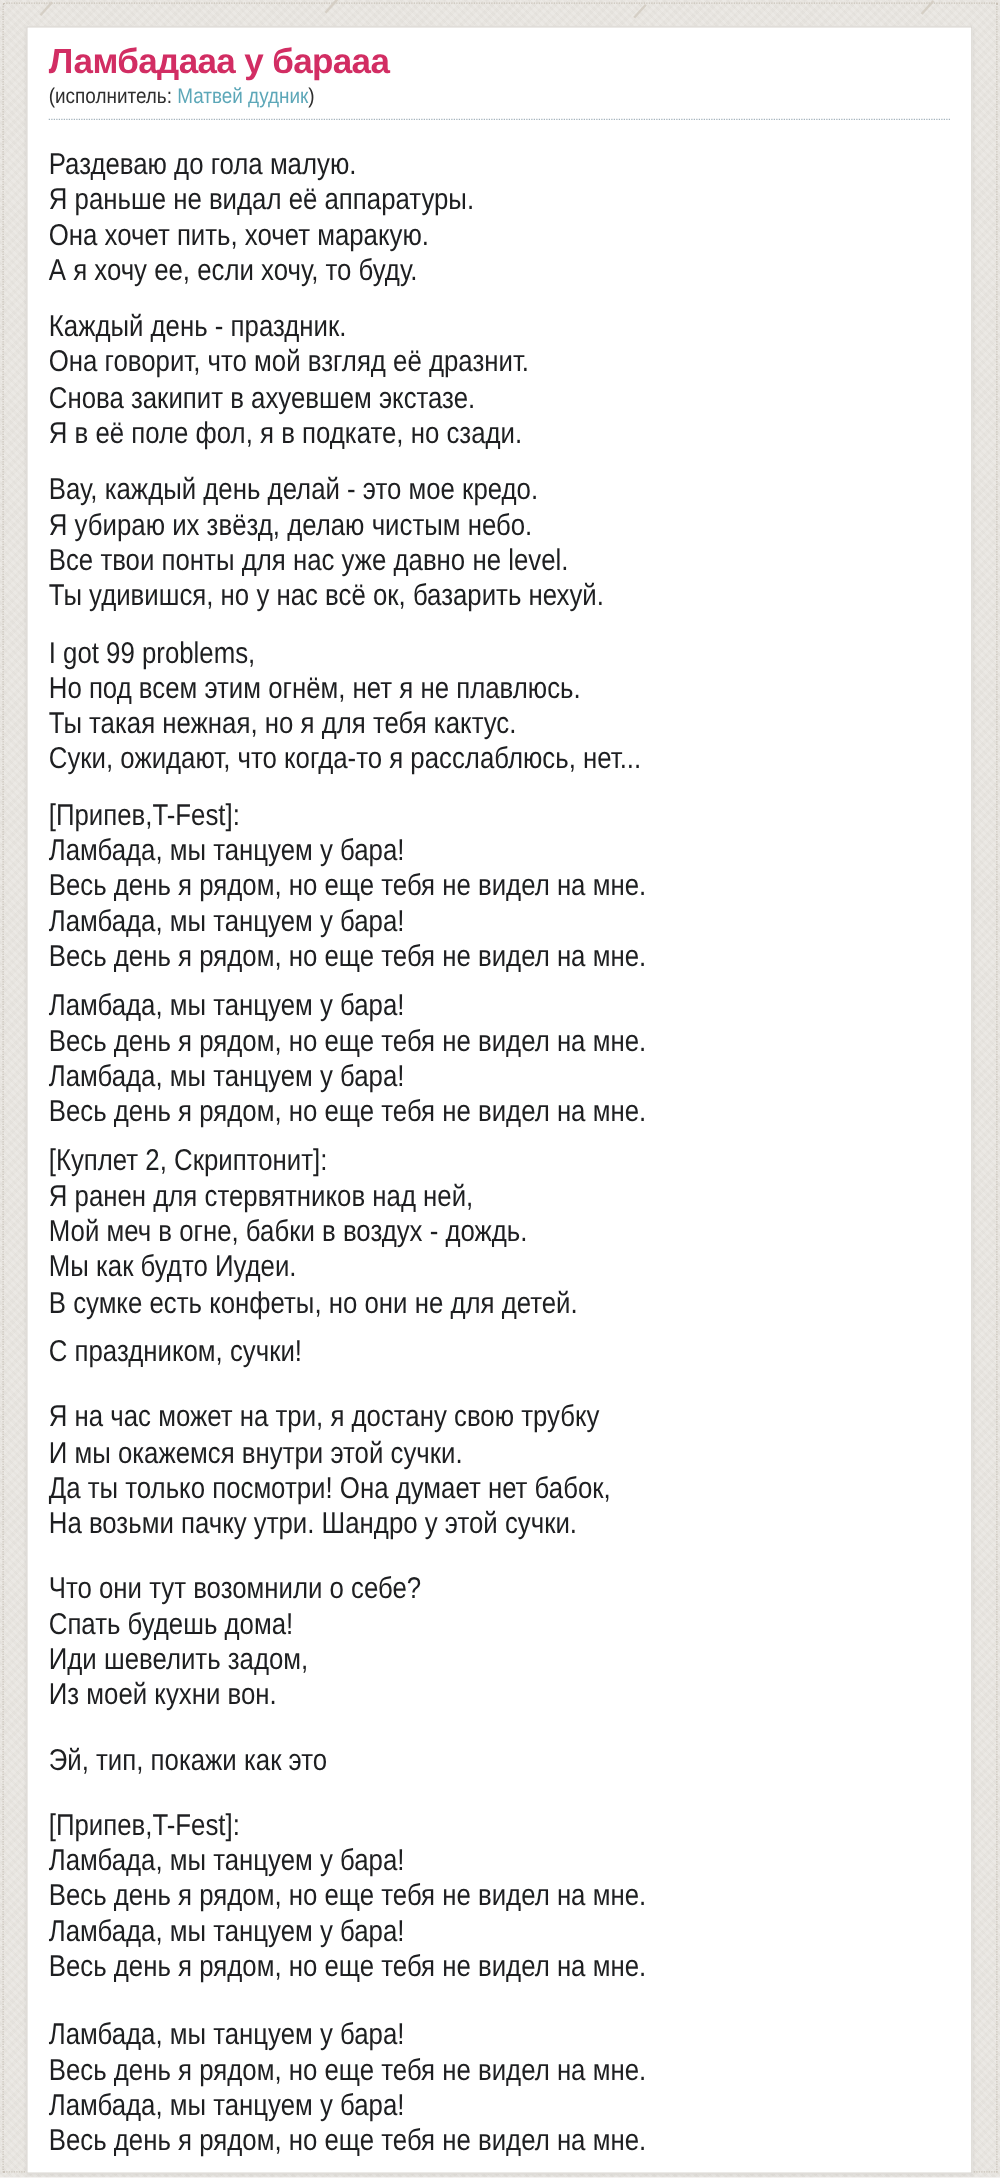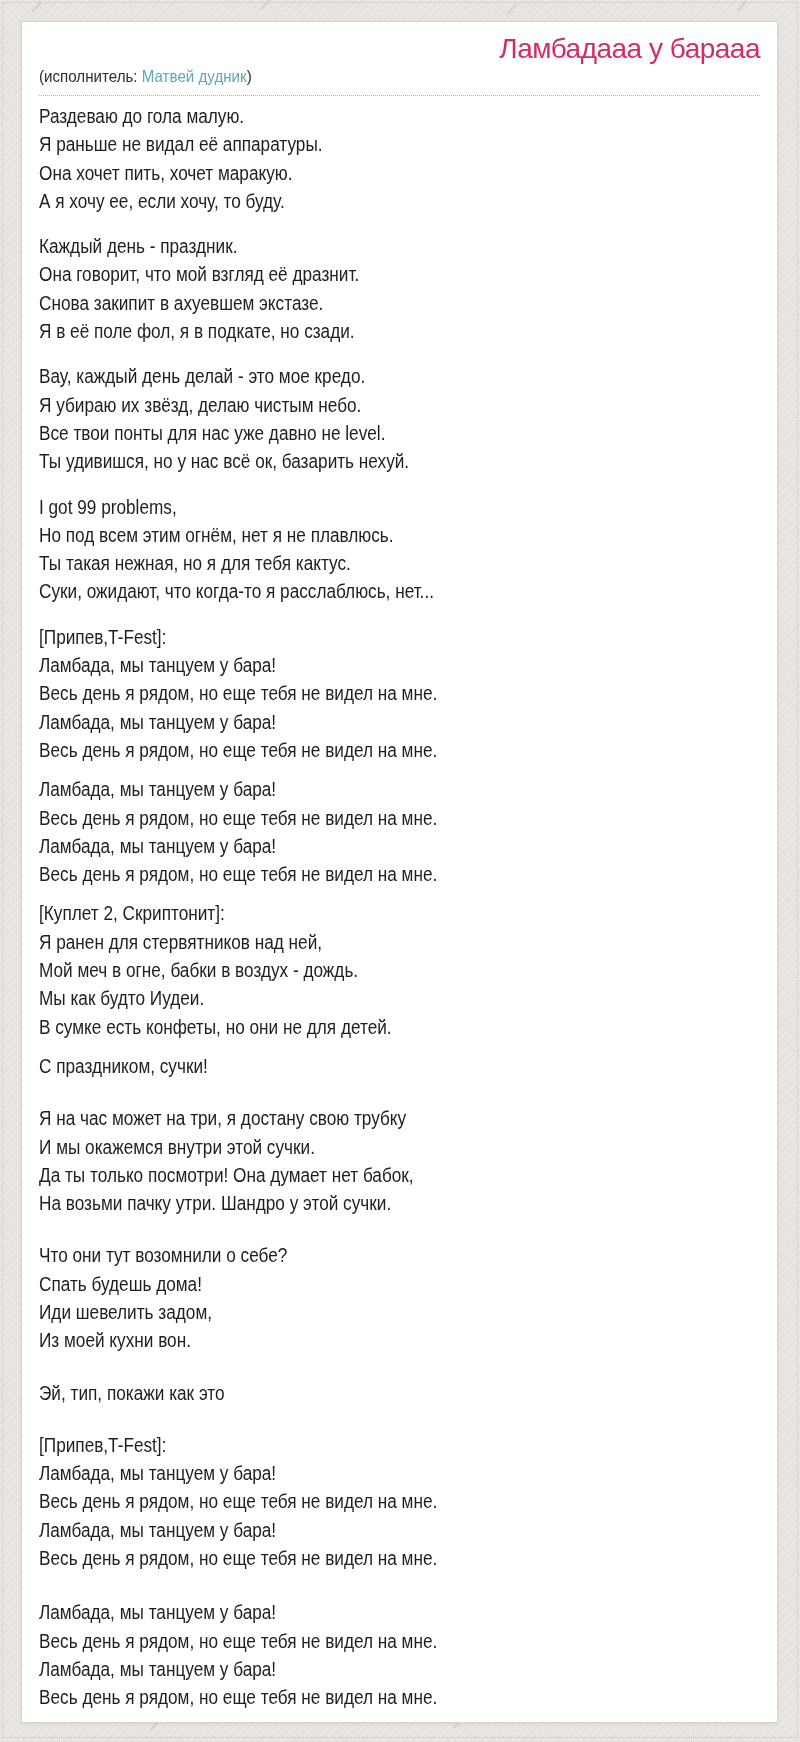--- a/index.html
+++ b/index.html
@@ -26,31 +26,31 @@
     transform:rotate(-48deg);opacity:.9;
   }
   .card{
     position:absolute;left:21px;top:21px;width:757px;box-sizing:border-box;
     background:var(--card-bg);
     border:1px solid var(--card-border);
     box-shadow:0 1px 3px rgba(0,0,0,.07);
     padding:12px 17px 10px 17px;
   }
   h1.song-title{
-    margin:0 0 2px 0;font-size:28px;line-height:30px;font-weight:normal;
-    color:var(--title);letter-spacing:-0.5px;text-align:right;
+    margin:0 0 2px 0;font-size:28px;line-height:30px;font-weight:bold;
+    color:var(--title);letter-spacing:-0.5px;
   }
   .subtitle{
     margin:0;font-size:17px;line-height:22px;color:#2e2e2e;
     padding-bottom:7px;white-space:nowrap;
     width:113%;transform:scaleX(0.89);transform-origin:0 0;
   }
   .subtitle .artist-link{color:var(--link);text-decoration:none;cursor:pointer;}
   .rule{border-bottom:1px dotted var(--rule);height:0;}
-  .lyrics{margin-top:6px;color:var(--text);font-size:20px;line-height:28.3px;}
+  .lyrics{margin-top:22px;color:var(--text);font-size:24px;line-height:28.3px;}
   .stanza{
     margin:0 0 17px 0;white-space:nowrap;
     width:116.3%;transform:scaleX(0.86);transform-origin:0 0;
   }
   .stanza:nth-child(n+5){margin-bottom:11px;}
   .stanza:nth-child(n+8){margin-bottom:24px;}
   .stanza:nth-child(12){margin-bottom:26px;}
   .stanza:last-child{margin-bottom:0;}
 </style>
 </head>

